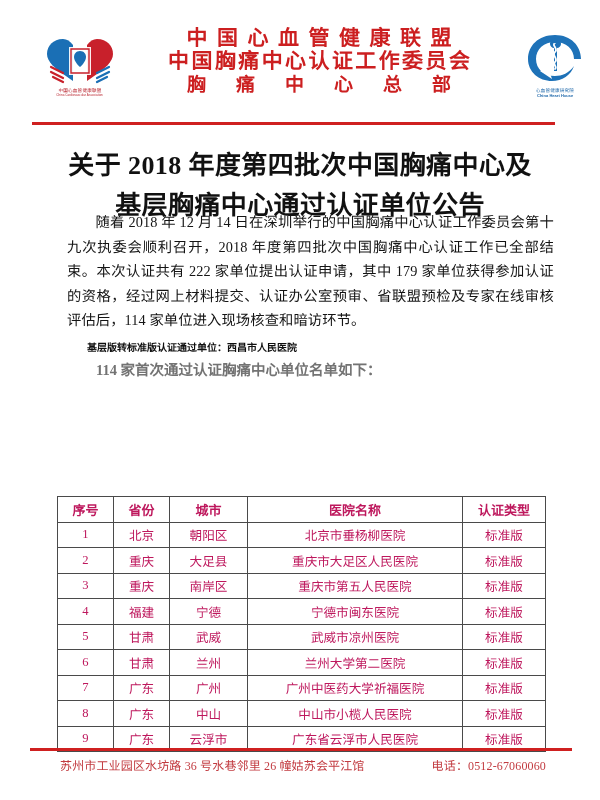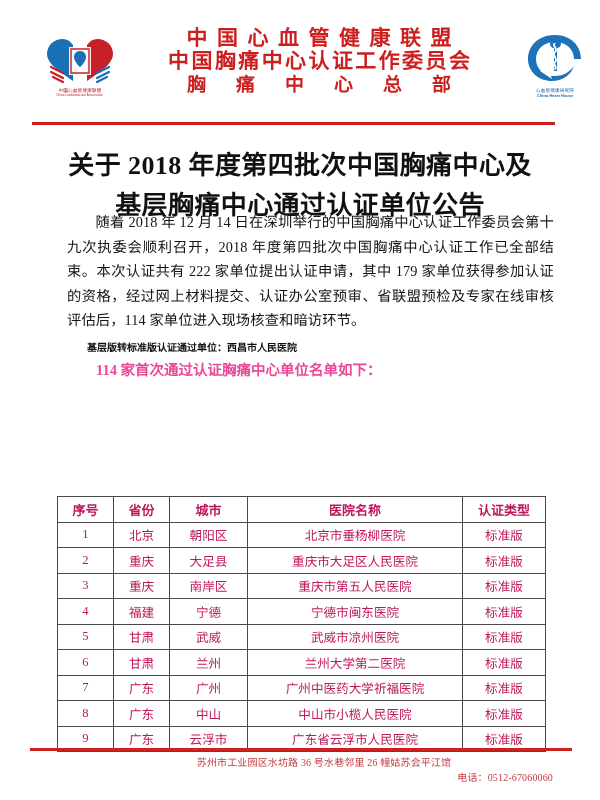--- a/index.html
+++ b/index.html
@@ -133,21 +133,21 @@
     text-indent: 2em;
     margin: 6px 0 2px 0;
     color: #0f0f0f;
   }
   .listlead {
     font-size: 14.5px;
     font-weight: bold;
     line-height: 1.72;
     text-indent: 2em;
     margin: 2px 0 7px 0;
-    color: #ec4899;
+    color: #737373;
   }
 
   
   .tbl-wrap {
     position: absolute;
     left: 57px;
     top: 496px;
     width: 488px;
   }
   table.cert {
@@ -181,30 +181,29 @@
   .rule-bottom {
     position: absolute;
     left: 30px;
     top: 748px;
     width: 542px;
     height: 2.6px;
     background: #cf2020;
   }
   .footer {
     position: absolute;
-    left: 39px;
+    left: 32px;
     top: 754px;
     width: 542px;
     height: 22px;
     display: flex;
     align-items: center;
     color: #c23b40;
-    font-size: 10px;
+    font-size: 12px;
     letter-spacing: .15px;
-    flex-direction: column;
   }
   .footer .addr { margin-left: 28px; }
   .footer .tel  { margin-left: auto; margin-right: 28px; }
 </style>
 </head>
 <body>
 
 <div class="letterhead">
 
   <div class="logo-left">

